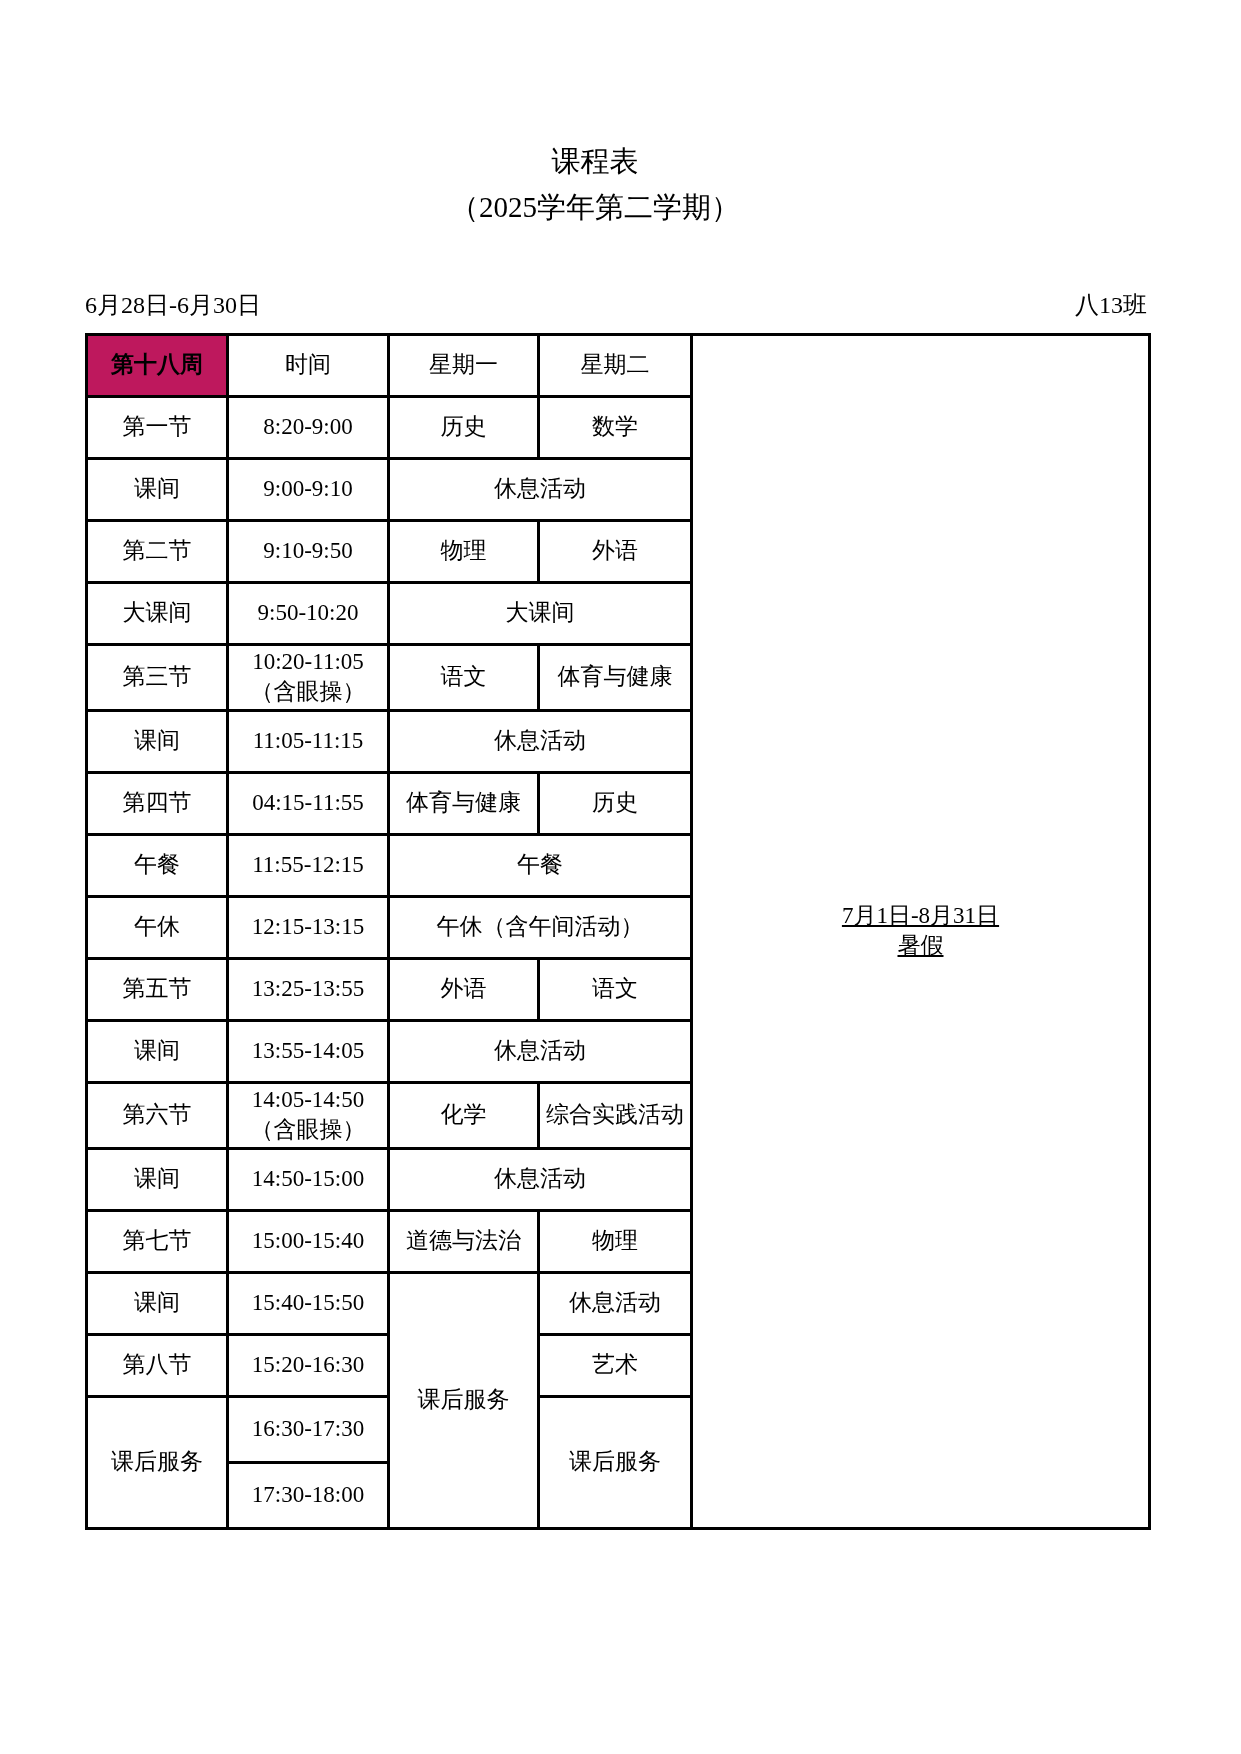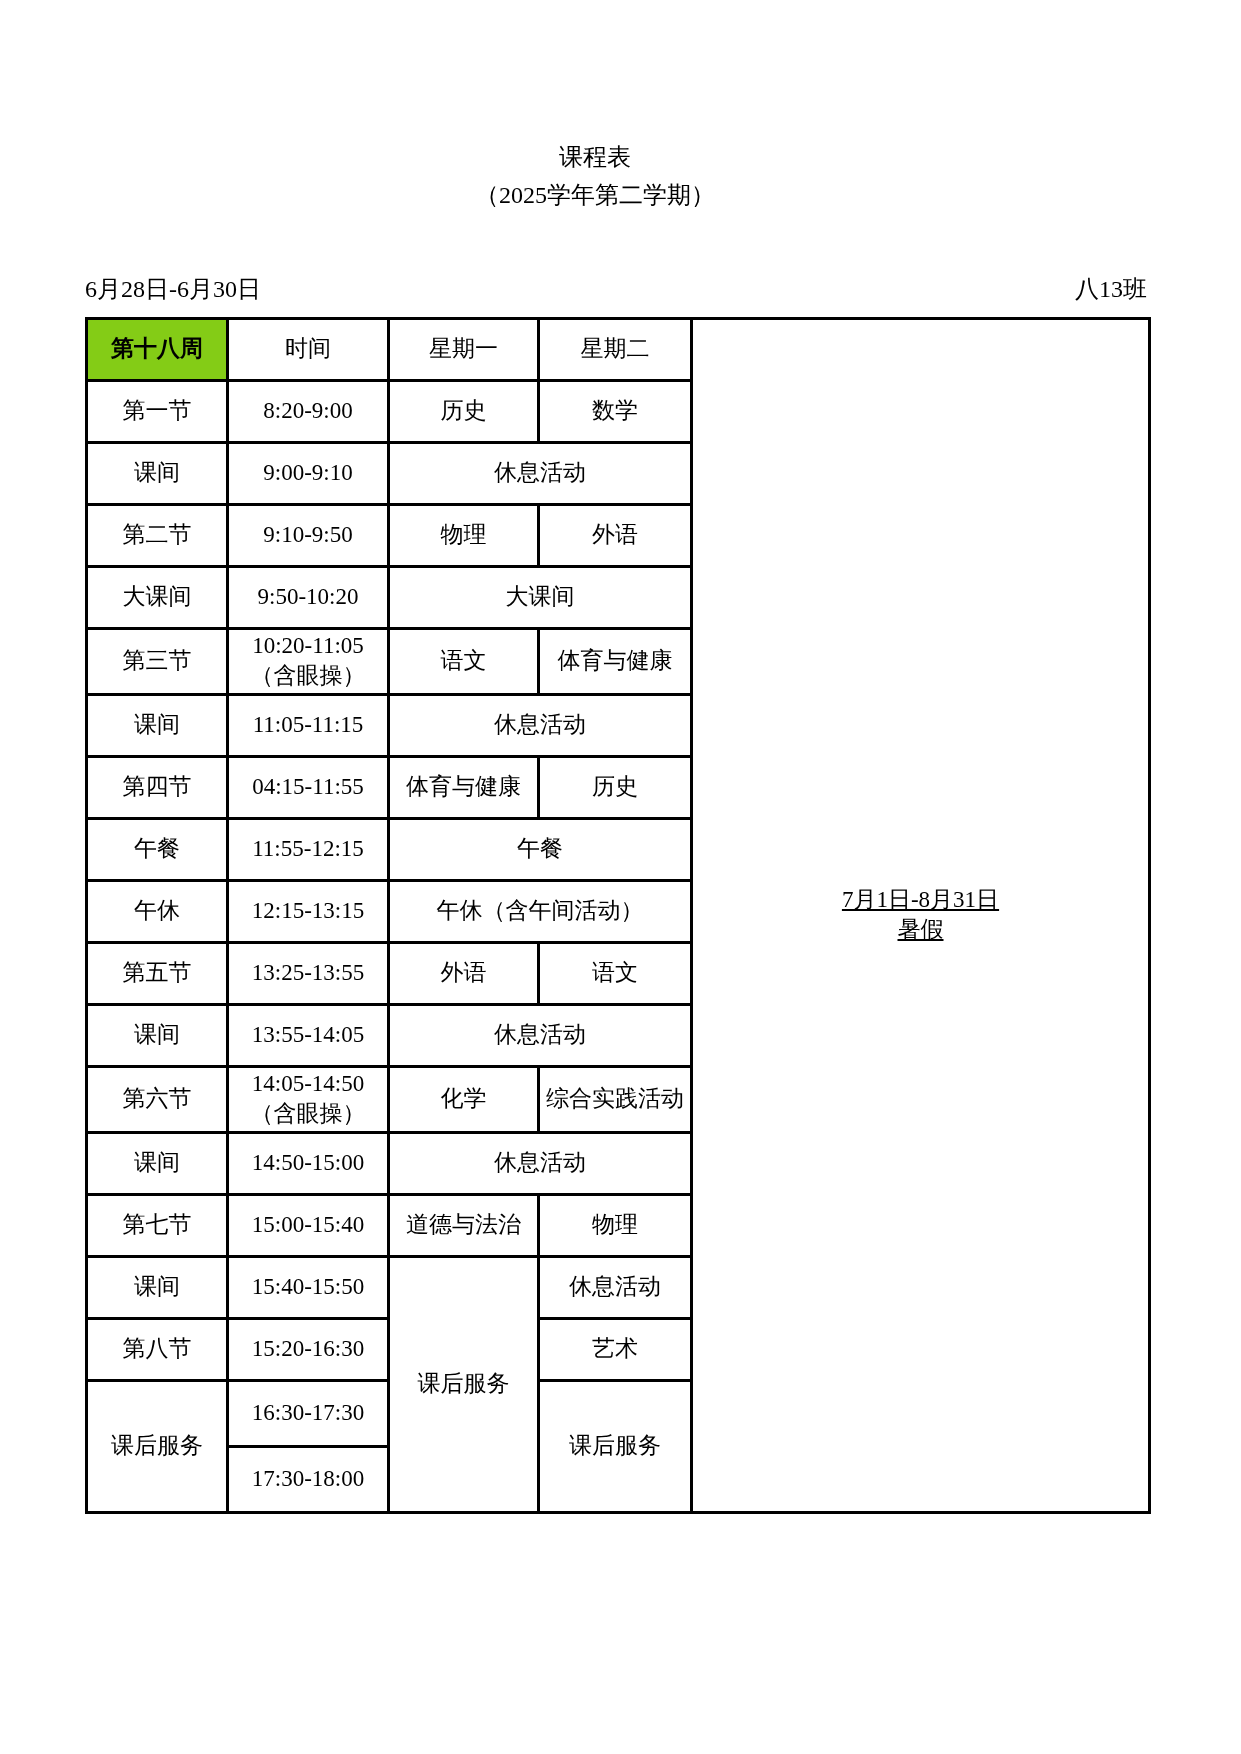--- a/index.html
+++ b/index.html
@@ -13,21 +13,21 @@
     position: relative;
     width: 1241px;
     height: 1754px;
     background: #ffffff;
     overflow: hidden;
   }
   .title-block {
     padding-top: 138px;
     width: 1190px;
     text-align: center;
-    font-size: 24px;
+    font-size: 29px;
     line-height: 1.6;
   }
   .meta-row {
     display: flex;
     justify-content: space-between;
     align-items: flex-start;
     margin: 58px 94px 12px 85px;
     font-size: 24px;
   }
   table.schedule {
@@ -80,21 +80,21 @@
     <colgroup>
       <col style="width:141px">
       <col style="width:161px">
       <col style="width:150px">
       <col style="width:153px">
       <col style="width:458px">
     </colgroup>
 
     <tbody>
         <tr>
-      <td class="week-cell" style="background:#84cc16">第十八周</td>
+      <td class="week-cell" style="background:#be185d">第十八周</td>
       <td>时间</td>
       <td>星期一</td>
       <td>星期二</td>
       <td class="holiday-cell" rowspan="19">7月1日-8月31日
 暑假</td>
     </tr>
 
     <tr>
       <td>第一节</td>
       <td>8:20-9:00</td>

